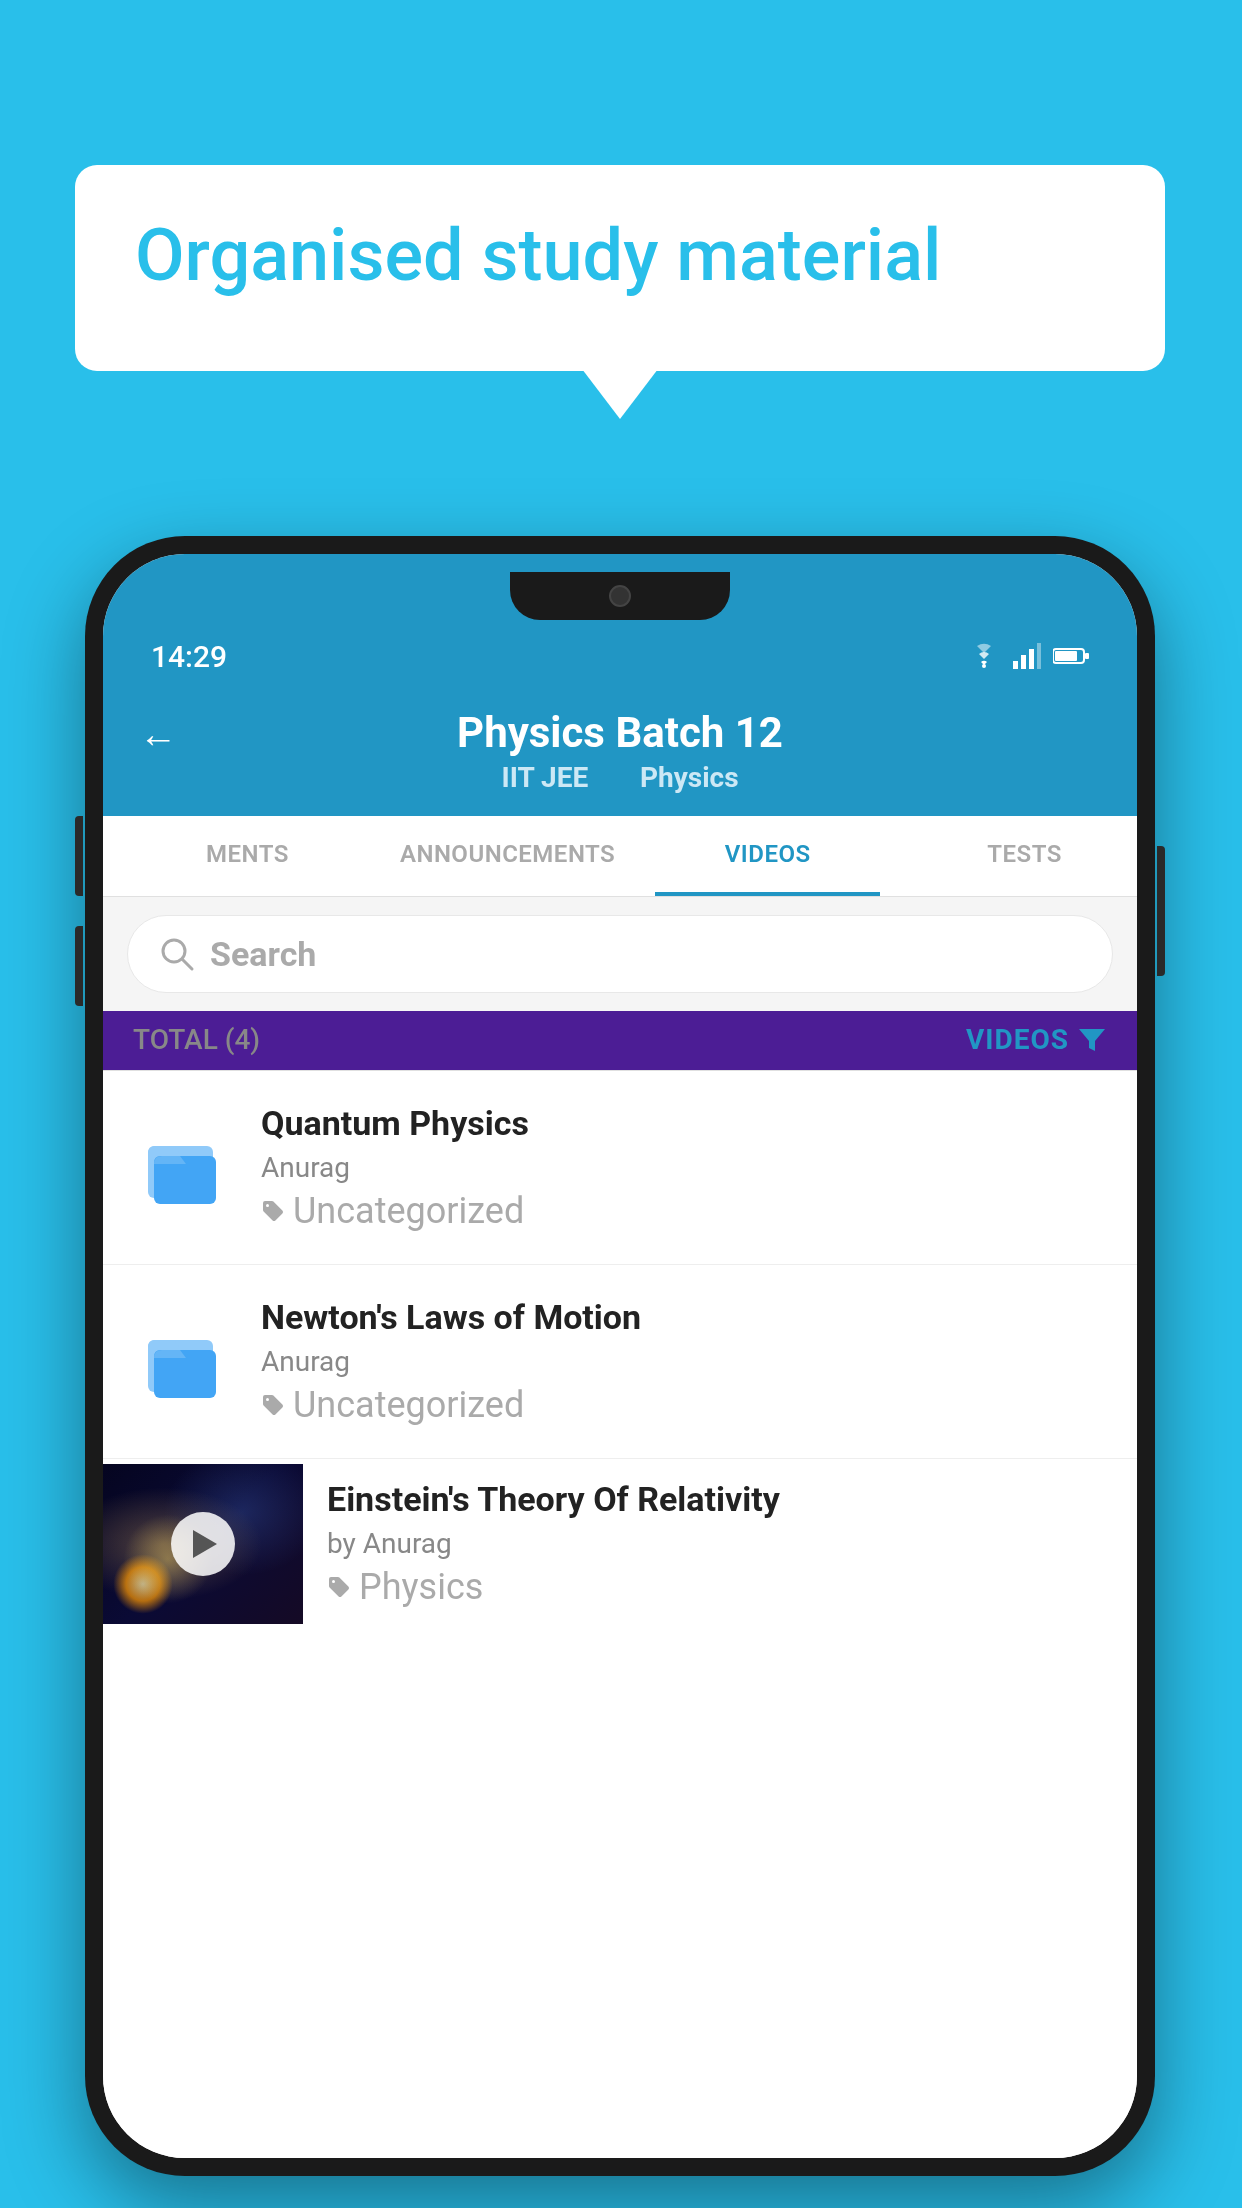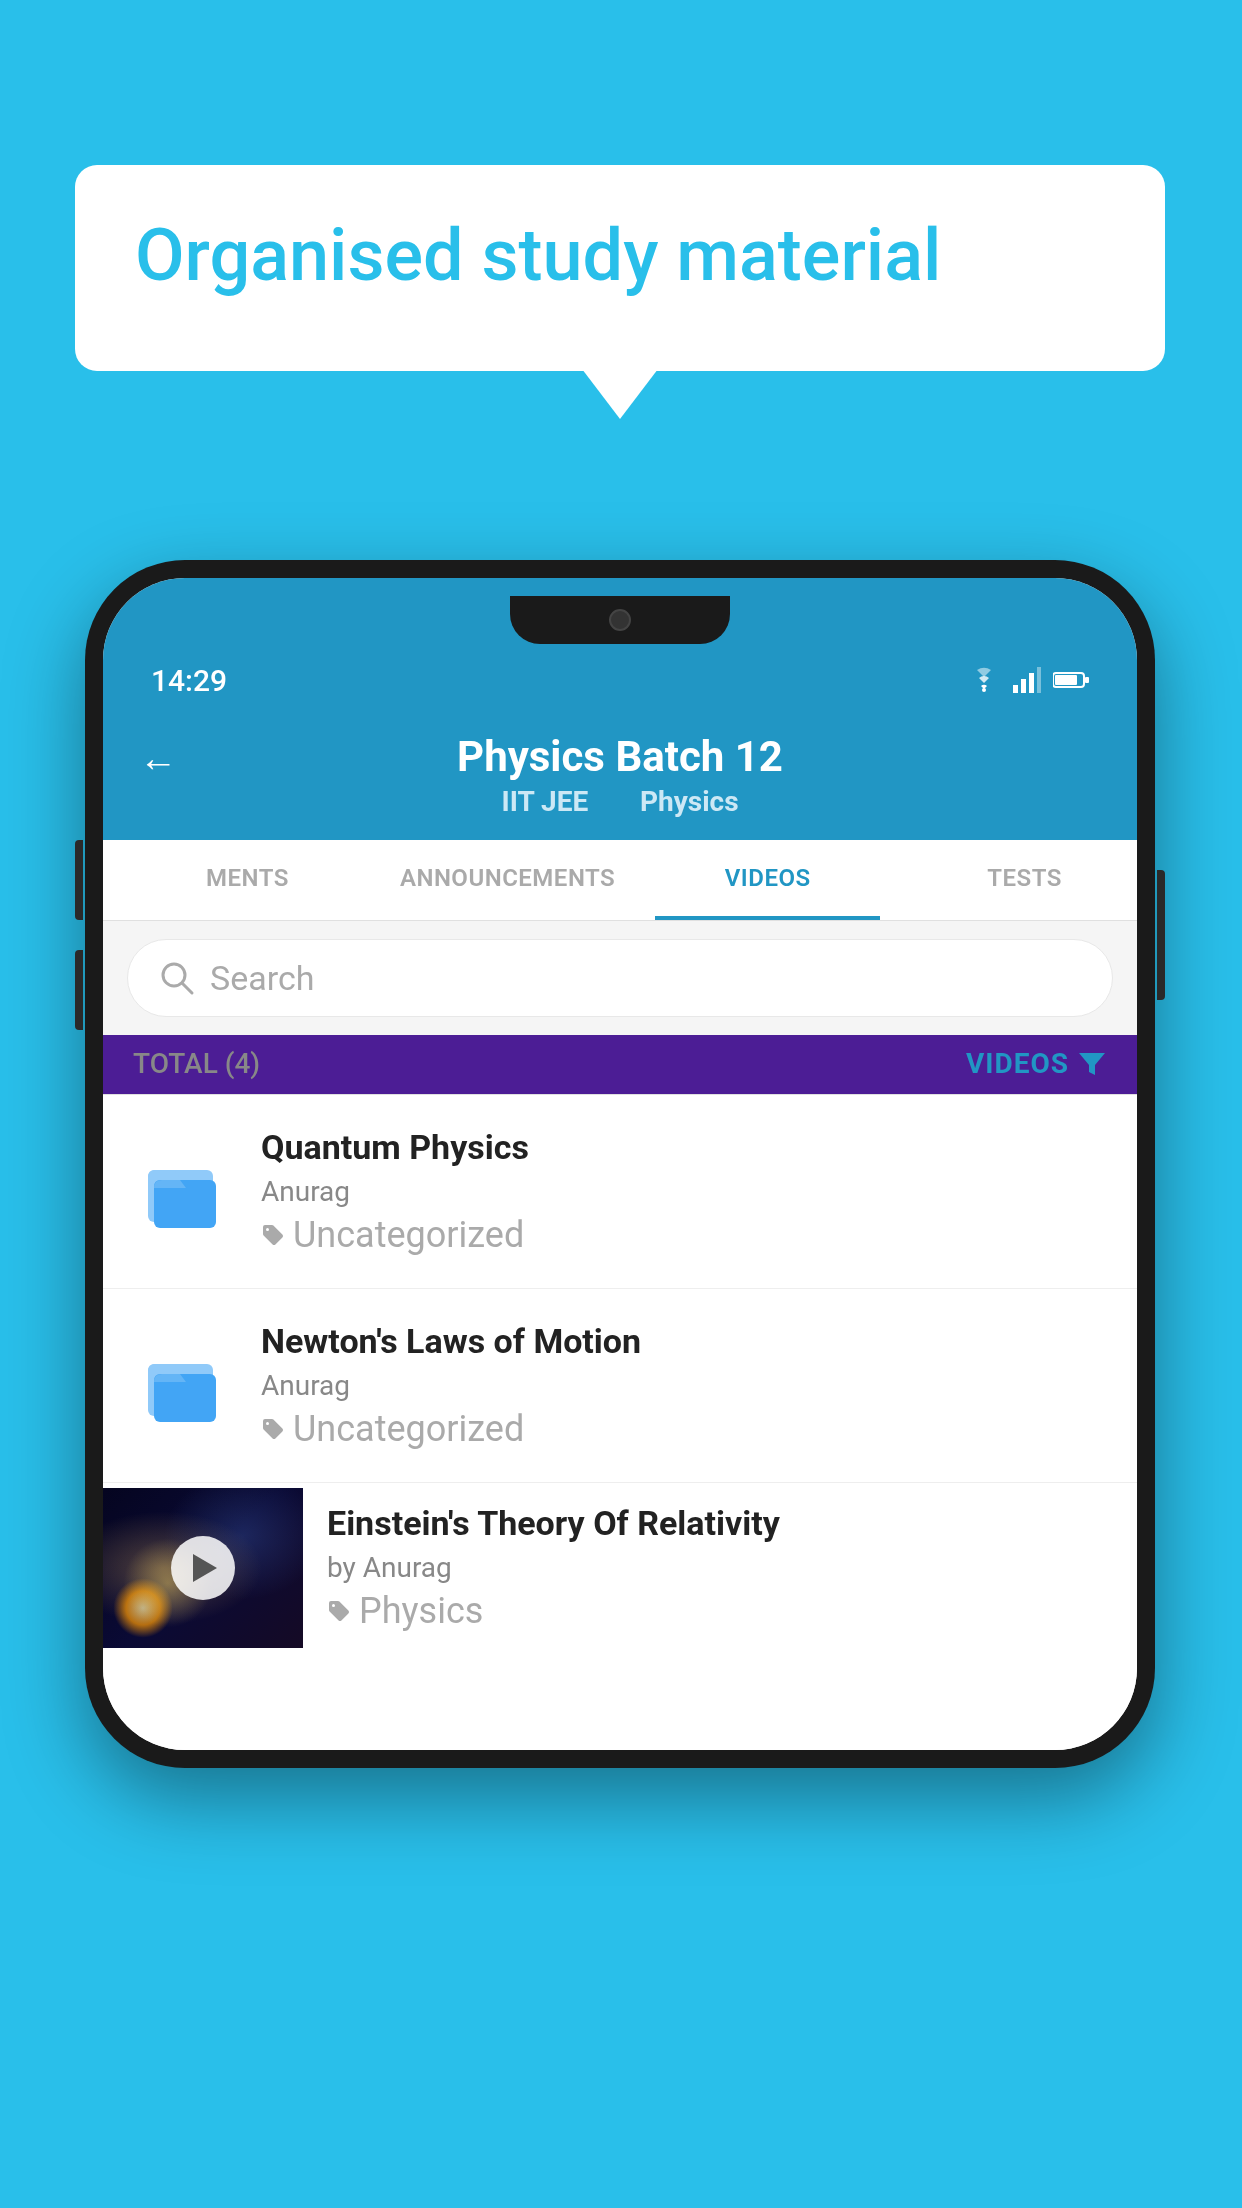--- a/index.html
+++ b/index.html
@@ -48,24 +48,24 @@
 
     .speech-bubble p {
       font-size: 38px;
       color: #888888;
       font-weight: 400;
     }
 
     
     .phone-wrapper {
       position: absolute;
-      top: 560px;
+      top: 536px;
       left: 85px;
       width: 1070px;
-      height: 1208px;
+      height: 1640px;
     }
 
     .phone-outer {
       width: 100%;
       height: 100%;
       background: #1a1a1a;
       border-radius: 100px;
       padding: 18px;
       box-shadow: 0 30px 80px rgba(0,0,0,0.4);
       position: relative;
@@ -220,20 +220,21 @@
     .tab-item.active {
       color: #2196C4;
       border-bottom: 4px solid #2196C4;
     }
 
     
     .search-container {
       background: #f5f5f5;
       padding: 18px 24px;
       flex-shrink: 0;
+      font-weight: bold;
     }
 
     .search-bar {
       background: #ffffff;
       border-radius: 40px;
       display: flex;
       align-items: center;
       padding: 18px 30px;
       border: 1px solid #e8e8e8;
     }

